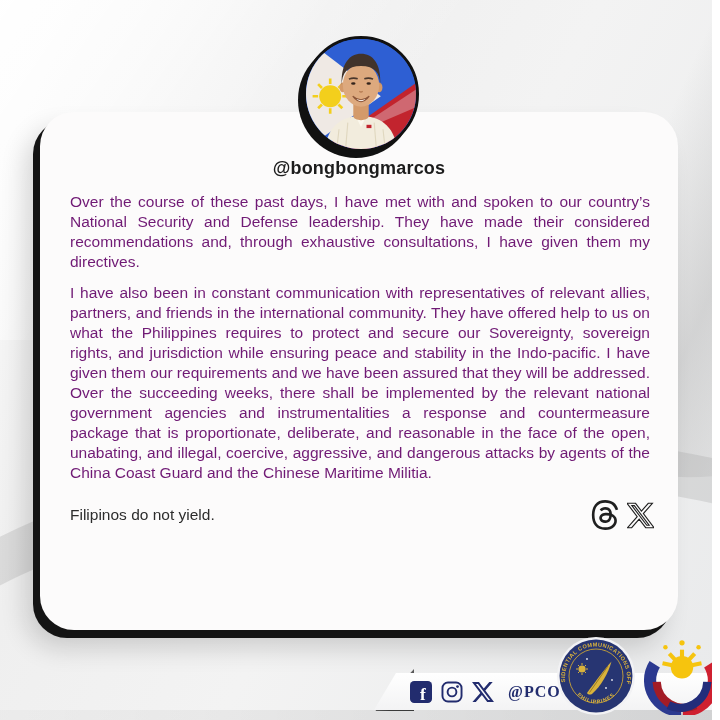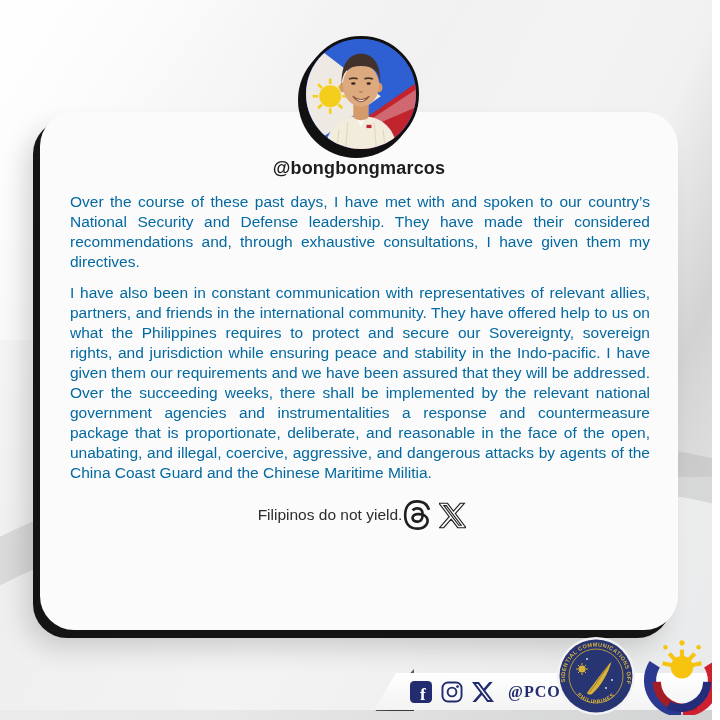--- a/index.html
+++ b/index.html
@@ -18,23 +18,23 @@
   .bottom-strip{position:absolute;left:0;right:0;bottom:0;height:10px;
     background:linear-gradient(to right,rgba(0,0,0,.02),rgba(0,0,0,.10));}
 
   
   .card{position:absolute;left:40px;top:112px;width:638px;height:518px;
     background:#fcfbfb;border-radius:34px;
     box-shadow:-7px 8px 0 #141414, -14px 18px 26px rgba(0,0,0,.16);}
   .handle{margin-top:46px;text-align:center;font-size:18px;font-weight:700;
     color:#1c1c1c;letter-spacing:.2px;}
   .statement{margin:13px 28px 0 30px;font-size:15.5px;line-height:20px;
-    color:#0369a1;text-align:justify;}
+    color:#701a75;text-align:justify;}
   .statement + .statement{margin-top:11px;}
-  .closing-row{display:flex;justify-content:center;align-items:flex-end;
+  .closing-row{display:flex;justify-content:space-between;align-items:flex-end;
     margin:11px 24px 0 30px;}
   .closing{font-size:15.5px;color:#2d2d2d;}
   .brand-icons{display:flex;gap:7px;align-items:center;transform:translateY(6px);}
 
   
   .avatar{position:absolute;left:303px;top:36px;width:110px;height:110px;
     border-radius:50%;border:3px solid #111;box-shadow:-5px 6px 0 #111;
     overflow:hidden;background:#2e5fd3;z-index:5;}
   .avatar svg{display:block;width:100%;height:100%;}
 

